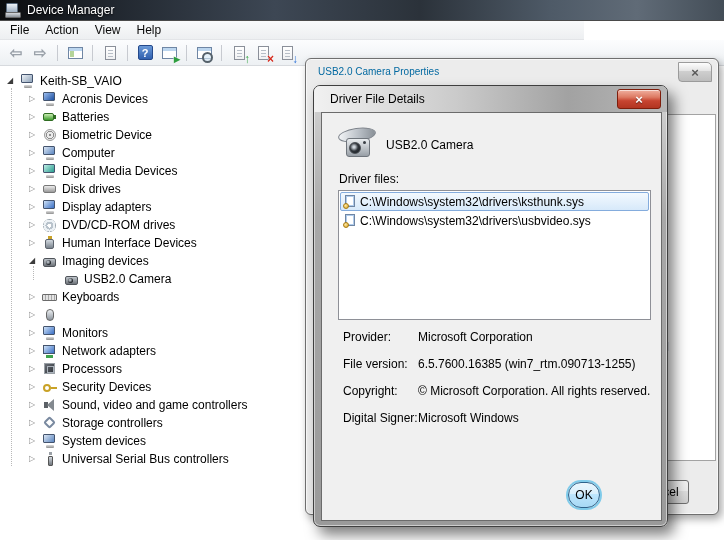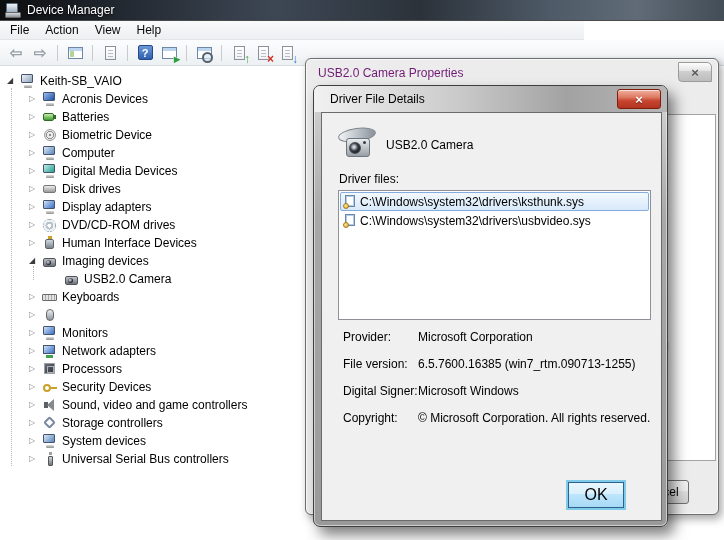--- a/index.html
+++ b/index.html
@@ -95,21 +95,21 @@
   .i-storage::before{left:3px;top:2px;width:9px;height:9px;border:2px solid #7a8aa0;border-radius:2px;
       transform:rotate(45deg);box-sizing:border-box}
   .i-usb::before{left:6px;top:4px;width:5px;height:10px;border-radius:1px;box-sizing:border-box;
       background:linear-gradient(#d3d8de,#70767d);border:1px solid #555}
   .i-usb::after{left:7px;top:0;width:3px;height:3px;background:#9aa0a6}
 
   
   .propdlg{position:absolute;left:305px;top:58px;width:412px;height:455px;z-index:10;
     background:#ececec;border:1px solid #6f6f6f;border-radius:6px;
     box-shadow:inset 0 0 0 1px rgba(255,255,255,.65),3px 4px 9px rgba(0,0,0,.35)}
-  .propdlg .ptitle{position:absolute;left:12px;top:7px;font-size:12px;color:#701a75}
+  .propdlg .ptitle{position:absolute;left:12px;top:7px;font-size:10px;color:#0369a1}
   .pclose{position:absolute;left:372px;top:3px;width:34px;height:20px;border-radius:0 5px 0 4px;
     background:linear-gradient(#fdfdfd,#e3e3e3 45%,#cfcfcf 46%,#bdbdbd);border:1px solid #9b9b9b;
     box-sizing:border-box;display:flex;align-items:center;justify-content:center;
     color:#5a5a5a;font-size:13px;font-weight:bold}
   .tabpanel{position:absolute;left:18px;top:55px;width:390px;height:345px;background:#fff;
     border:1px solid #a3a3a3}
   .frag{position:absolute;font-size:12px;color:#333}
   .frag2{color:#1f3b6e}
   .cancelbtn{position:absolute;left:325px;top:421px;width:58px;height:24px;box-sizing:border-box;
     border:1px solid #707070;border-radius:3px;display:flex;align-items:center;justify-content:center;
@@ -151,24 +151,24 @@
   .file-ic::before{content:"";position:absolute;left:2px;top:0;width:10px;height:12px;background:#fff;
     border:1px solid #6f86a4;box-sizing:border-box;box-shadow:inset 0 0 0 1px rgba(168,198,233,.9)}
   .file-ic::after{content:"";position:absolute;left:0;bottom:0;width:6px;height:6px;border-radius:50%;
     background:radial-gradient(circle at 35% 35%,#ffe9a8,#d9a520);border:1px solid #a87b12;box-sizing:border-box}
 
   .fields{position:absolute;left:21px;top:217px;width:300px}
   .fieldrow{display:flex;margin-bottom:13px;font-size:12px;color:#000}
   .flabel{width:75px;flex:0 0 75px}
   .fvalue{flex:1;white-space:nowrap}
 
-  .okbtn{position:absolute;left:246px;top:369px;width:56px;height:26px;box-sizing:border-box;
-    border:1px solid #2c628b;border-radius:0;display:flex;align-items:center;justify-content:center;
+  .okbtn{position:absolute;left:246px;top:369px;width:32px;height:26px;box-sizing:border-box;
+    border:1px solid #2c628b;border-radius:13px;display:flex;align-items:center;justify-content:center;
     background:linear-gradient(#eaf6fd,#d9f0fc 45%,#bee6fd 46%,#a7d9f5);
-    box-shadow:0 0 0 2px rgba(108,196,233,.85);font-size:16px;color:#000}
+    box-shadow:0 0 0 2px rgba(108,196,233,.85);font-size:12px;color:#000}
 </style>
 </head>
 <body>
 
 <div class="titlebar">
   <span class="dm-icon"></span>
   <span>Device Manager</span>
 </div>
 
 <div class="menubar">
@@ -371,23 +371,23 @@
     <div class="fields" id="field-rows">
         <div class="fieldrow">
           <span class="flabel">Provider:</span>
           <span class="fvalue">Microsoft Corporation</span>
         </div>
         <div class="fieldrow">
           <span class="flabel">File version:</span>
           <span class="fvalue">6.5.7600.16385 (win7_rtm.090713-1255)</span>
         </div>
         <div class="fieldrow">
+          <span class="flabel">Copyright:</span>
+          <span class="fvalue">© Microsoft Corporation. All rights reserved.</span>
+        </div>
+        <div class="fieldrow">
           <span class="flabel">Digital Signer:</span>
           <span class="fvalue">Microsoft Windows</span>
-        </div>
-        <div class="fieldrow">
-          <span class="flabel">Copyright:</span>
-          <span class="fvalue">© Microsoft Corporation. All rights reserved.</span>
         </div>
       </div>
     <div class="okbtn">OK</div>
   </div>
 </div>
 
 </body></html>

